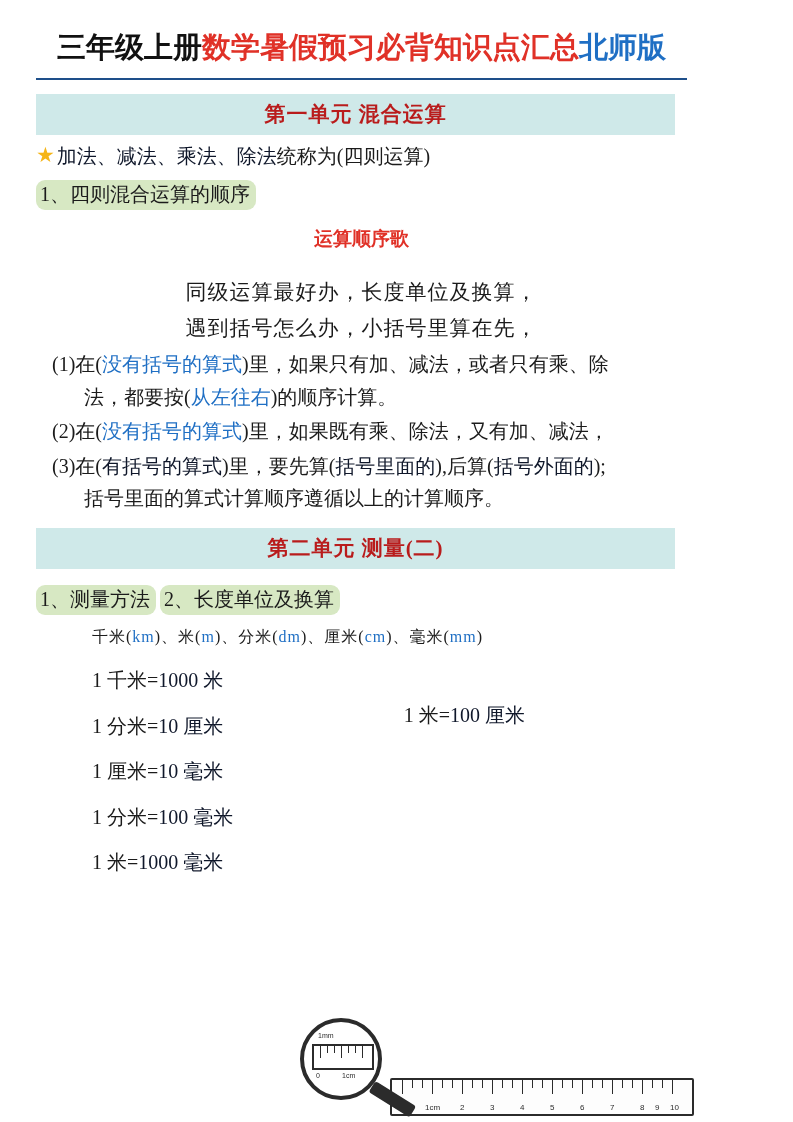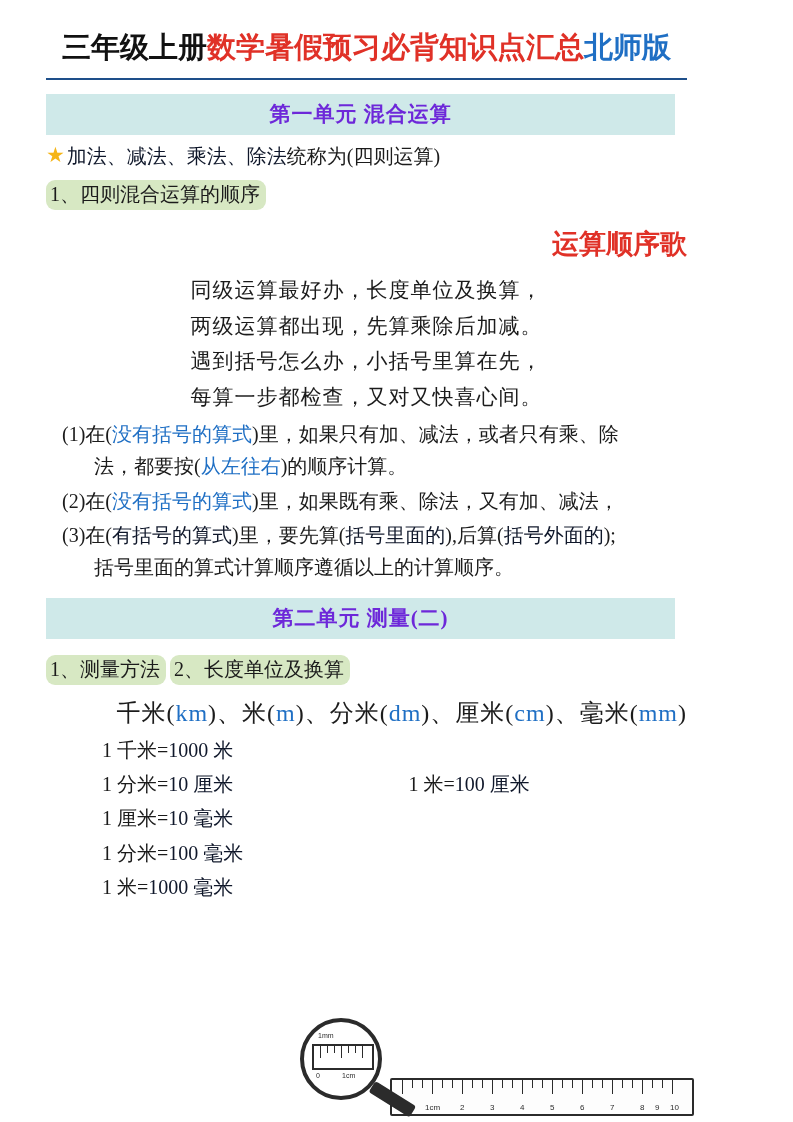--- a/index.html
+++ b/index.html
@@ -13,21 +13,21 @@
     font-family: "Liberation Serif", "DejaVu Serif", serif;
     color: #1b1b1b;
     position: relative;
     overflow: hidden;
   }
   .page {
     width: 717px;
     height: 1122px;
     position: relative;
     box-sizing: border-box;
-    padding: 22px 30px 0 46px;
+    padding: 22px 30px 0 36px;
   }
 
   
   .title-wrap {
     text-align: center;
     padding: 6px 0 10px 0;
     border-bottom: 2px solid #1e4f8a;
   }
   .title {
     font-size: 29px;
@@ -39,21 +39,21 @@
   .t-black { color: #111111; }
   .t-red   { color: #e03127; }
   .t-blue  { color: #1f6fc4; }
 
   
   .unit-banner {
     background: #cfe9e9;
     text-align: center;
     font-size: 21px;
     font-weight: bold;
-    color: #6d28d9;
+    color: #b91c1c;
     padding: 6px 0 7px 0;
     margin: 14px 12px 8px 0;
     letter-spacing: 1px;
   }
   .star-line {
     display: flex;
     align-items: flex-start;
     font-size: 20px;
     margin: 6px 0 2px 0;
   }
@@ -66,25 +66,25 @@
   .sub-head {
     display: inline-block;
     background: #d7e8c3;
     color: #1b1b1b;
     font-size: 20px;
     padding: 1px 6px 2px 4px;
     margin: 8px 0 4px 0;
     border-radius: 9px;
   }
   .poem-title {
-    text-align: right;
+    text-align: center;
     color: #e03127;
-    font-size: 27px;
+    font-size: 19px;
     font-weight: bold;
-    margin: 12px 0 11px 0;
+    margin: 12px 0 23px 0;
   }
   .poem-line {
     text-align: center;
     font-size: 21px;
     line-height: 1.7;
     letter-spacing: 1px;
   }
   .item {
     font-size: 20px;
     line-height: 1.62;
@@ -101,36 +101,35 @@
   .blue { color: #1f6fc4; }
 
   
   .meas-line {
     font-size: 20px;
     padding-left: 34px;
     line-height: 1.6;
     margin: 4px 0 2px 0;
   }
   .units-line {
-    font-size: 24px;
+    font-size: 16px;
     padding-left: 56px;
     margin: 8px 0 4px 0;
     letter-spacing: 1px;
-    text-align: right;
   }
   .conv-grid {
     position: relative;
     padding-left: 56px;
     font-size: 20px;
   }
   .conv-row {
     display: flex;
     line-height: 1.72;
   }
-  .conv-col-a { width: 330px; }
+  .conv-col-a { width: 330px; margin-top: 11px; }
   .conv-col-b { width: 300px; }
 
   
   .illus {
     position: absolute;
     left: 290px;
     top: 1018px;
     width: 420px;
     height: 120px;
   }
@@ -221,23 +220,21 @@
     <span class="star">★</span>
     <span><span class="red">加法、减法、乘法、除法</span><span>统称为(四则运算)</span></span>
   </div>
 
   
   <div class="sub-head">1、四则混合运算的顺序</div>
 
   
   <div class="poem-title">运算顺序歌</div>
   <div class="poem-line">同级运算最好办，长度单位及换算，</div>
-  <div class="poem-line">两级运算都出现，先算乘除后加减。</div>
   <div class="poem-line">遇到括号怎么办，小括号里算在先，</div>
-  <div class="poem-line">每算一步都检查，又对又快喜心间。</div>
 
   
   <div class="item">
     <span>(1)在(</span><span class="blue">没有括号的算式</span><span>)里，如果只有加、减法，或者只有乘、除</span>
     <span class="cont"><span>法，都要按(</span><span class="blue">从左往右</span><span>)的顺序计算。</span></span>
   </div>
 
   <div class="item">
     <span>(2)在(</span><span class="blue">没有括号的算式</span><span>)里，如果既有乘、除法，又有加、减法，</span>
   </div>

